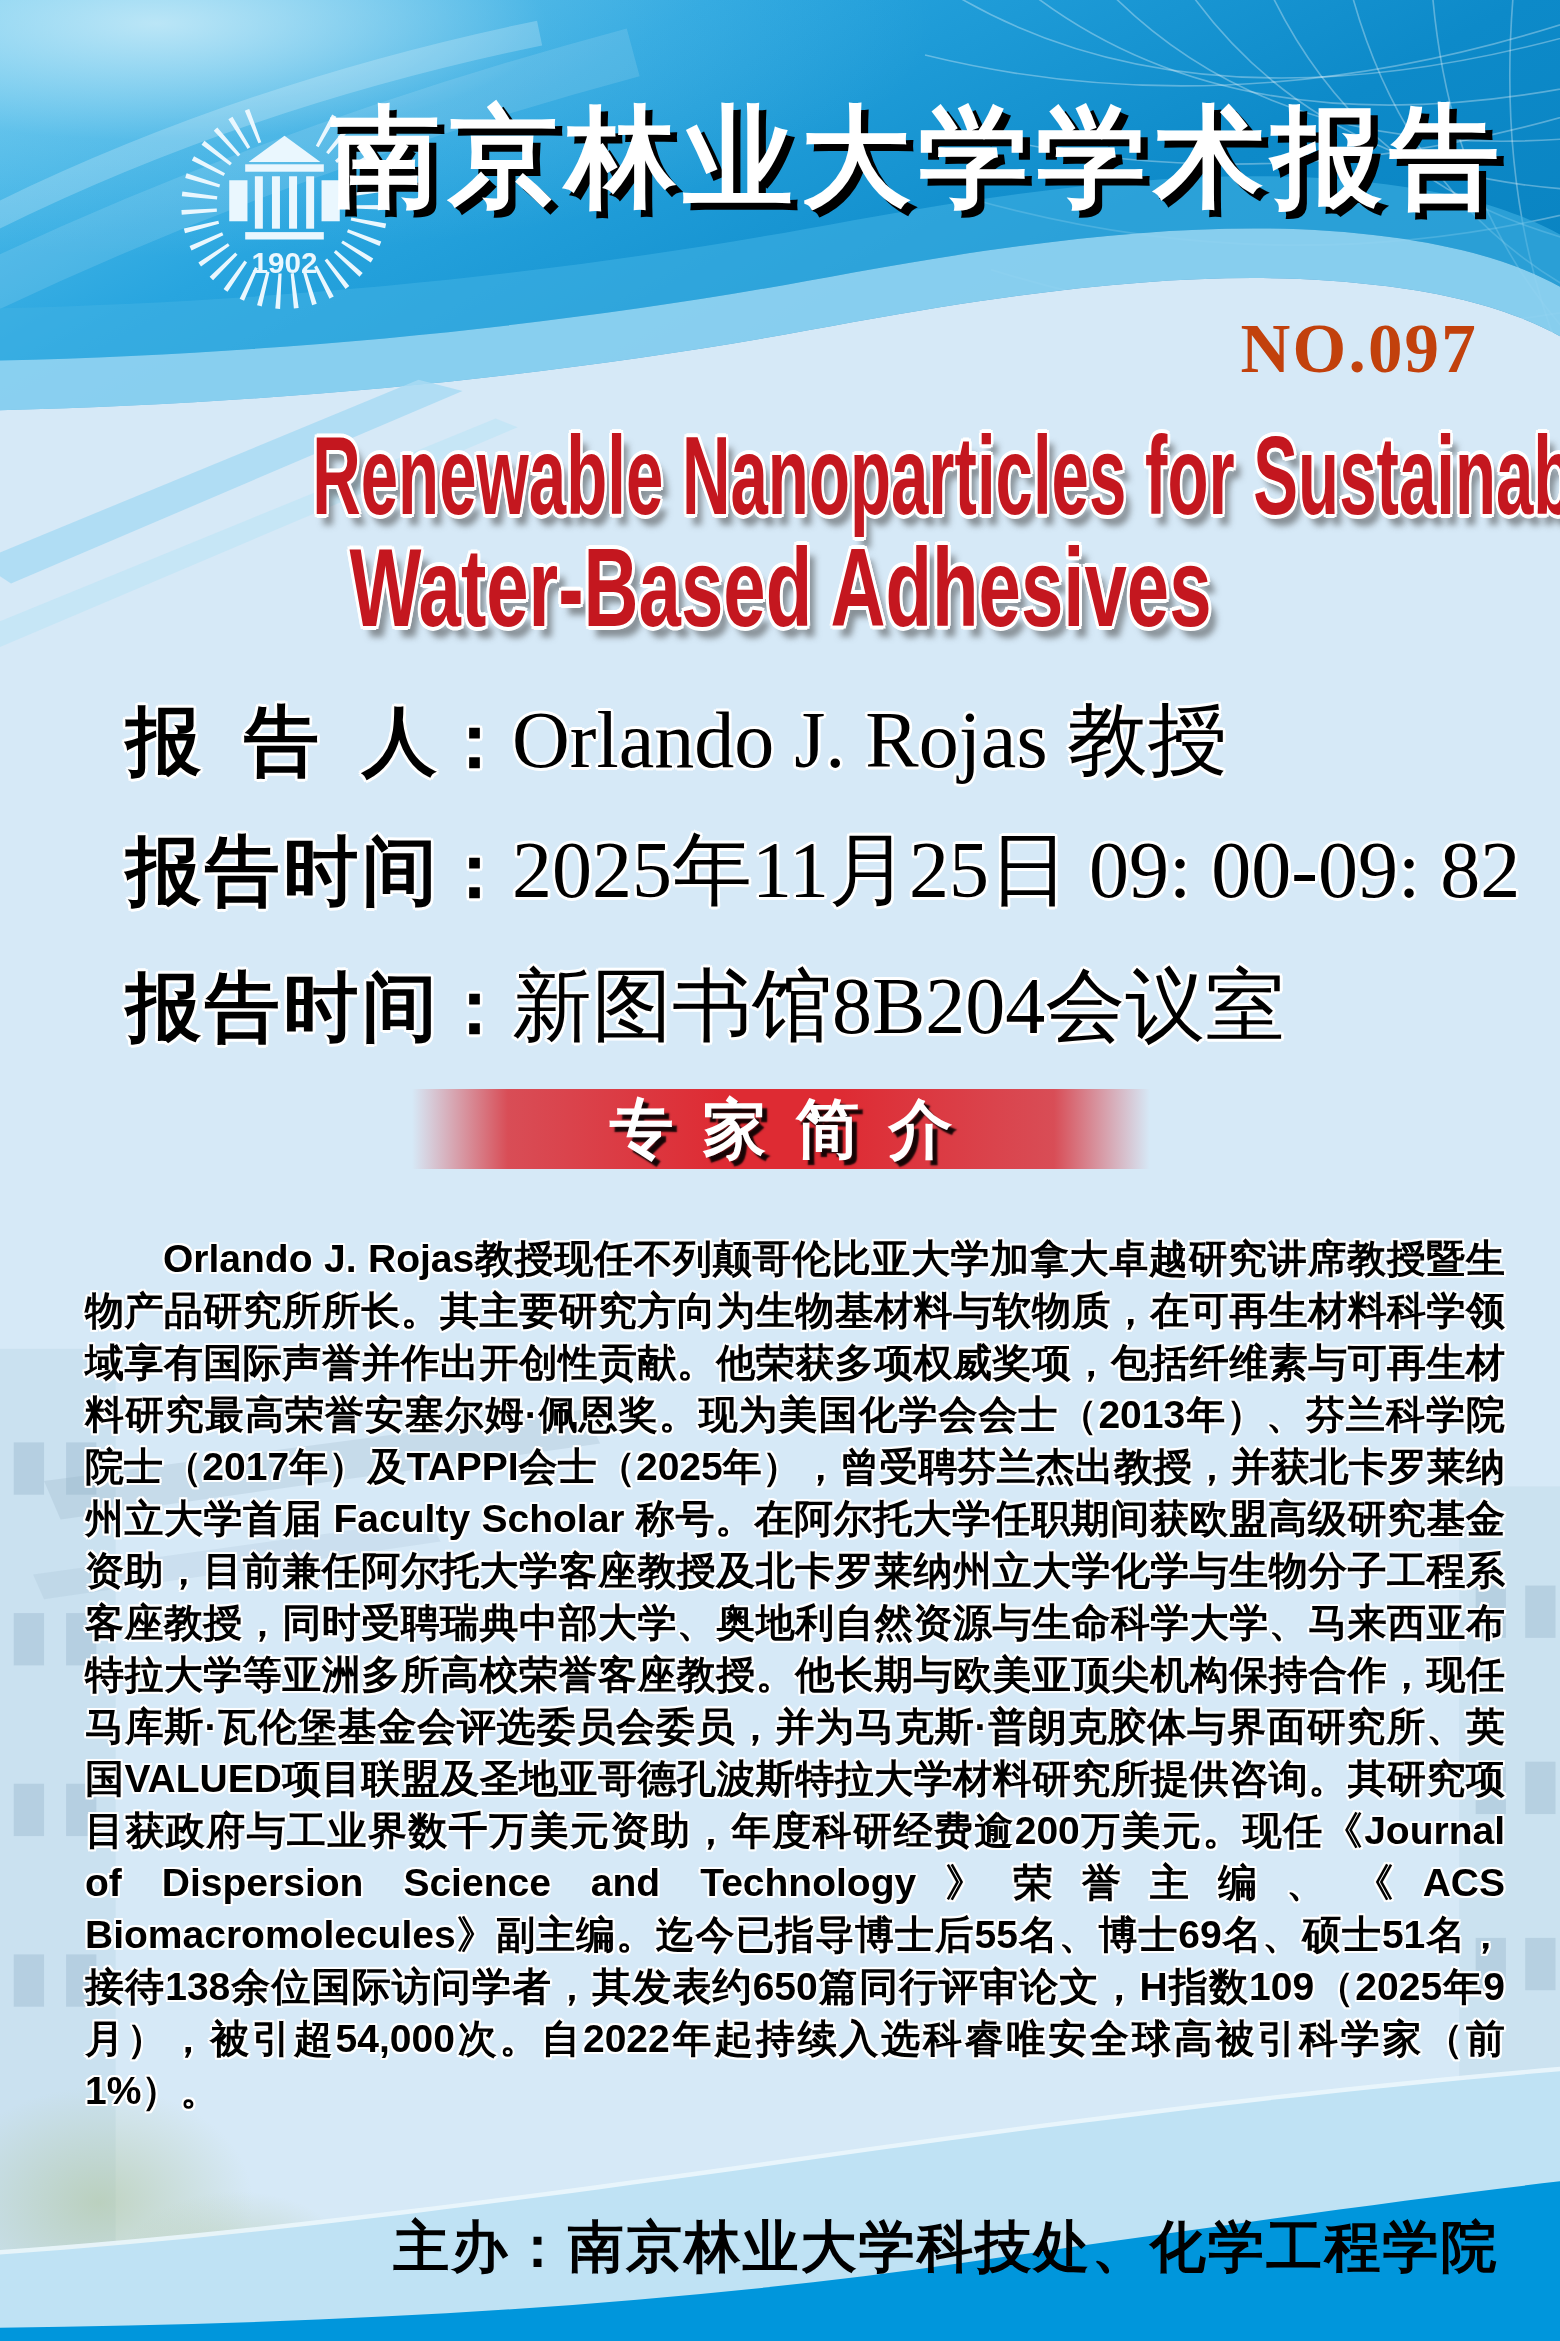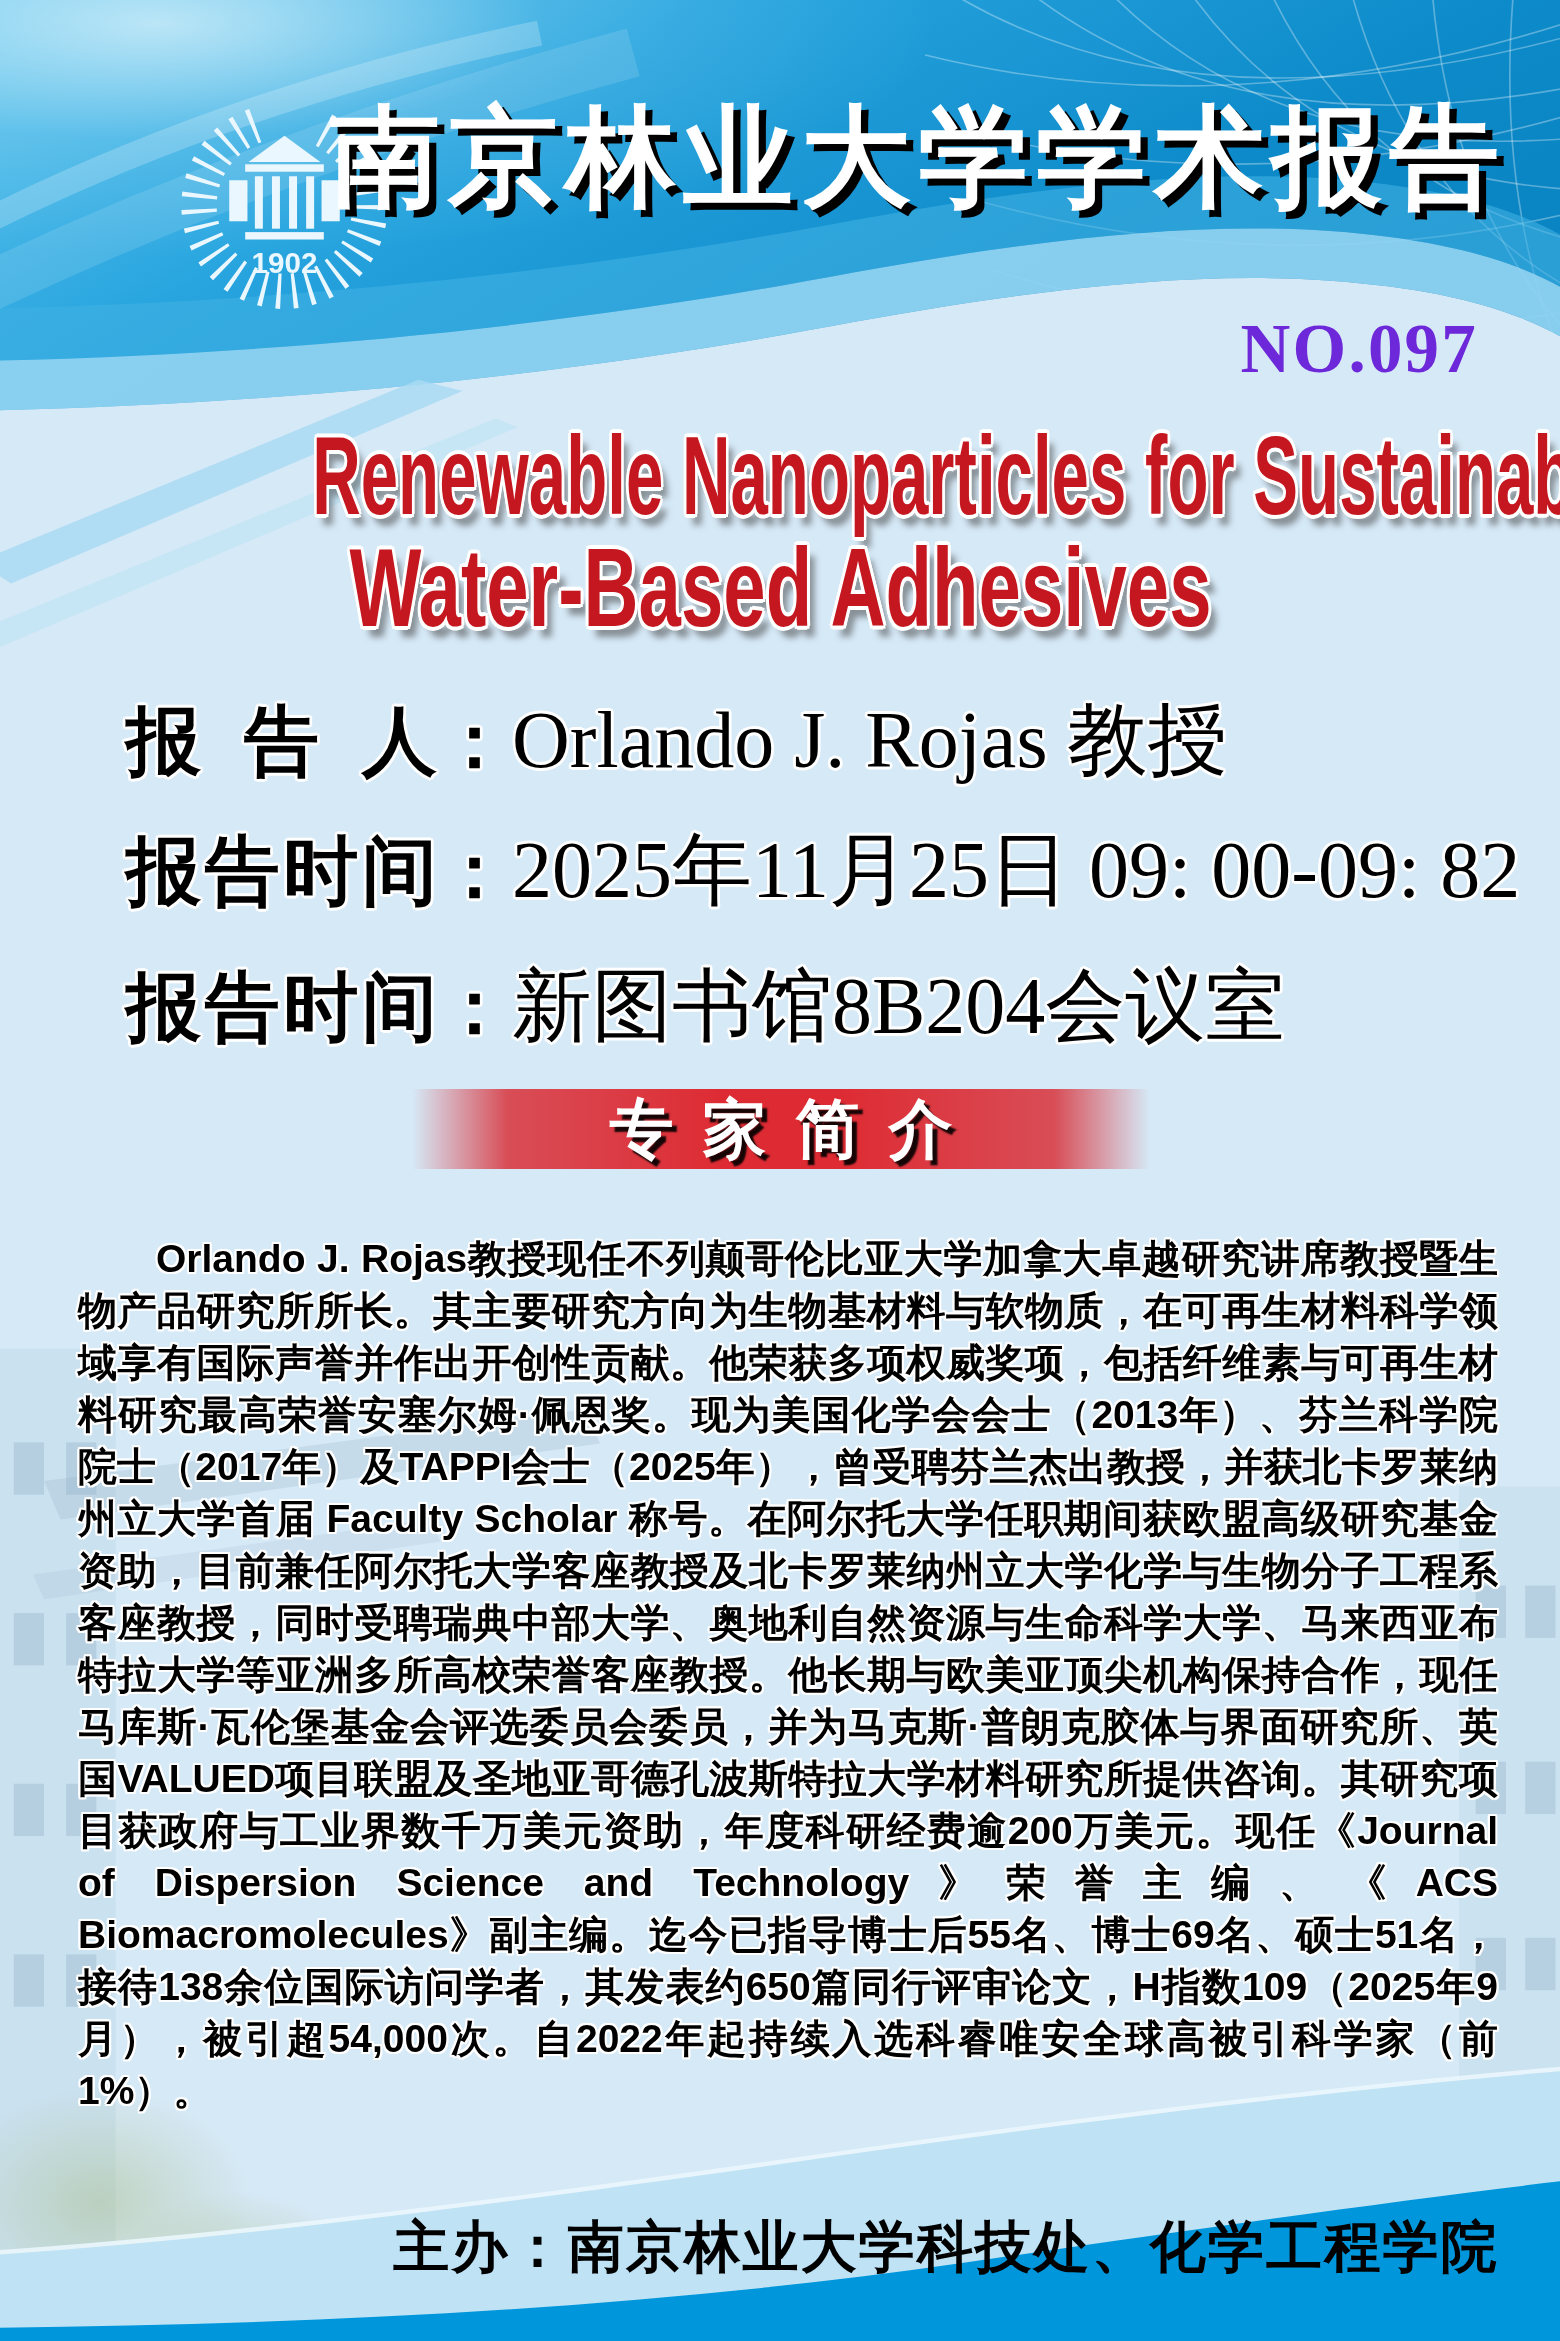--- a/index.html
+++ b/index.html
@@ -8,21 +8,21 @@
   .bg{position:absolute;left:0;top:0;width:100%;height:100%;}
 
   
   .logo{position:absolute;left:162px;top:72px;width:245px;height:245px;}
   .uni-title{position:absolute;left:330px;top:81px;width:1079px;text-align:center;
              font-family:"Liberation Serif","DejaVu Serif",serif;font-weight:700;
              font-size:110px;line-height:1.4;letter-spacing:7.7px;color:#ffffff;
              text-shadow:7.2px 7.2px 0 #000;white-space:nowrap;}
   .issue-no{position:absolute;right:83px;top:315px;
             font-family:"Liberation Serif","DejaVu Serif",serif;font-weight:700;
-            font-size:69px;line-height:1;color:#6d28d9;letter-spacing:2.2px;}
+            font-size:69px;line-height:1;color:#c2410c;letter-spacing:2.2px;}
 
   
   .main-title{position:absolute;left:0;top:420px;width:100%;text-align:center;
               color:#C4171F;font-weight:700;line-height:1.0;}
   .main-title .tl{display:block;font-size:112px;white-space:nowrap;
       text-shadow:-4.4px 0 0 #fff,4.4px 0 0 #fff,0 -4.4px 0 #fff,0 4.4px 0 #fff,
                   -3.3px -3.3px 0 #fff,3.3px -3.3px 0 #fff,-3.3px 3.3px 0 #fff,3.3px 3.3px 0 #fff,
                   11px 11px 7.7px rgba(70,70,70,.55);}
   .main-title .l1{transform:scaleX(.60);transform-origin:50% 50%;}
   .main-title .l2{transform:scaleX(.68);transform-origin:50% 50%;}
@@ -41,21 +41,21 @@
   
   .band{position:absolute;left:412px;top:1089px;width:738px;height:80px;
         display:flex;align-items:center;justify-content:center;
         background:linear-gradient(90deg,rgba(217,38,46,0) 0%,rgba(217,38,46,.80) 13%,
                    #DE2B33 42%,#DE2B33 58%,rgba(217,38,46,.80) 87%,rgba(217,38,46,0) 100%);}
   .band-title{font-family:"Liberation Serif","DejaVu Serif",serif;font-weight:700;
               font-size:64px;color:#fff;letter-spacing:29px;margin-right:-29px;
               text-shadow:5px 5px 1.7px rgba(0,0,0,.9);white-space:nowrap;}
 
   
-  .bio{position:absolute;left:78px;top:1233px;width:1420px;
+  .bio{position:absolute;left:85px;top:1233px;width:1420px;
        font-size:39px;line-height:52px;font-weight:700;color:#000;
        text-align:justify;text-indent:2em;
        text-shadow:-2.2px 0 0 #fff,2.2px 0 0 #fff,0 -2.2px 0 #fff,0 2.2px 0 #fff,
                    -1.7px -1.7px 0 #fff,1.7px -1.7px 0 #fff,-1.7px 1.7px 0 #fff,1.7px 1.7px 0 #fff;}
 
   
   .footer{position:absolute;right:62px;top:2210px;white-space:nowrap;
           font-family:"Liberation Serif","DejaVu Serif",serif;font-weight:700;
           font-size:56px;color:#000;letter-spacing:2.2px;}
 </style>

